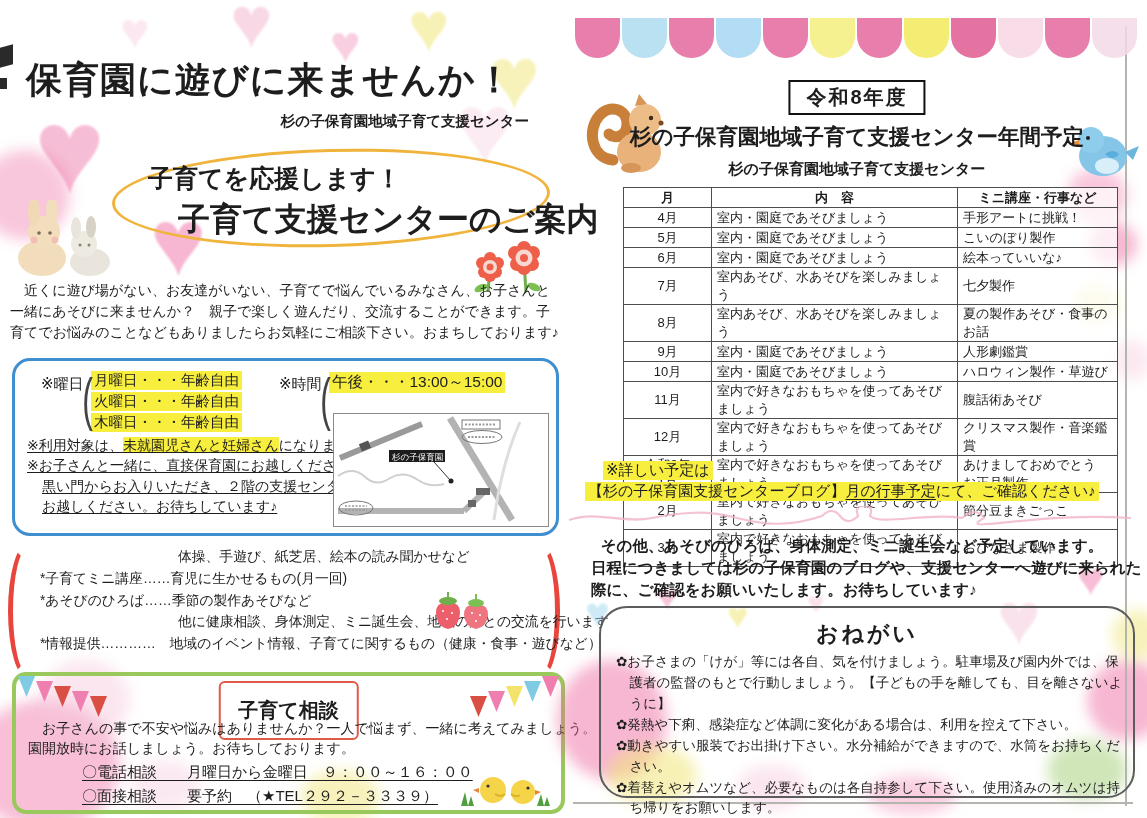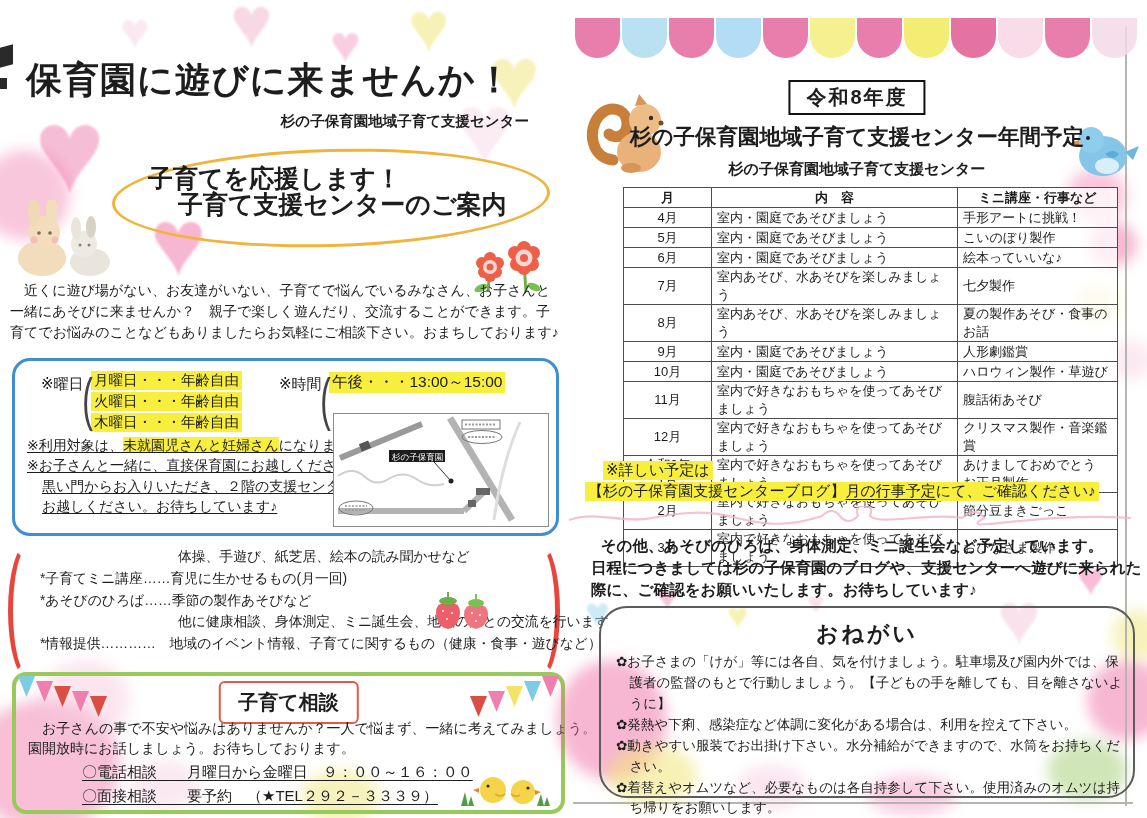--- a/index.html
+++ b/index.html
@@ -19,21 +19,21 @@
   .heart{position:absolute;line-height:1;pointer-events:none;filter:blur(1px);}
   .scanmark{position:absolute;background:#2a2a2a;}
   .edge-line{position:absolute;background:#b5b5b0;}
 
   
   .l-title{left:26px;top:56px;font-size:36px;font-weight:bold;letter-spacing:1px;white-space:nowrap;}
   .l-org{right:38px;top:112px;font-size:14.5px;font-weight:bold;}
   .l-tel{right:44px;top:132px;font-size:15px;letter-spacing:6px;font-family:"Liberation Serif","DejaVu Serif",serif;}
   .l-ellipse{left:112px;top:149px;width:432px;height:92px;border:3px solid var(--ellipse,#f0b43c);border-radius:50%;transform:rotate(-1.5deg);}
   .l-banner1{left:148px;top:162px;font-size:25px;font-weight:bold;white-space:nowrap;}
-  .l-banner2{left:178px;top:188px;font-size:25px;font-weight:bold;white-space:nowrap;}
+  .l-banner2{left:178px;top:198px;font-size:32px;font-weight:bold;white-space:nowrap;}
   .l-intro{left:10px;top:280px;width:549px;font-size:14px;line-height:1.5;}
 
   .blue-box{left:12px;top:358px;width:541px;height:172px;border:3px solid var(--blue_box,#3e8ed0);border-radius:18px;background:rgba(255,255,255,.55);}
   .sched-group{position:absolute;display:flex;align-items:flex-start;}
   .sched-days{left:26px;top:8px;}
   .sched-time{left:264px;top:8px;}
   .sched-label{font-size:15px;margin-top:6px;white-space:nowrap;}
   .big-paren{font-size:58px;font-weight:100;line-height:1.05;transform:scaleX(.55);margin:0 -6px;color:#444;}
   .hl-line{background:var(--highlight,#f8ee3e);font-size:14.5px;margin:2px 0;padding:0 3px;white-space:nowrap;}
   .hl-line.time{font-size:15.5px;margin:3px 0;}
@@ -45,21 +45,21 @@
 
   .red-block{left:14px;top:543px;width:540px;height:126px;}
   .bracket{position:absolute;top:0;width:30px;height:126px;border:5px solid transparent;border-radius:50%;}
   .bracket.bl{left:-6px;border-left-color:var(--red,#e8463c);}
   .bracket.br{right:-6px;border-right-color:var(--red,#e8463c);}
   .services{position:absolute;left:26px;top:3px;font-size:13.8px;line-height:1.58;}
   .service-line{white-space:pre;}
   .strawberries{position:absolute;right:58px;top:48px;}
 
   .green-box{left:12px;top:672px;width:545px;height:134px;border:4px solid var(--green,#99c95c);border-radius:14px;}
-  .consult-title{position:absolute;left:50%;transform:translateX(-50%);top:5px;border:2px solid var(--consult,#e05a48);border-radius:6px;padding:6px 18px;font-size:20px;font-weight:bold;background:#fff;white-space:nowrap;}
+  .consult-title{position:absolute;left:50%;transform:translateX(-50%);top:5px;border:2px solid var(--consult,#e05a48);border-radius:6px;padding:14px 18px;font-size:20px;font-weight:bold;background:#fff;white-space:nowrap;}
   .consult-l1{position:absolute;left:12px;top:44px;font-size:14px;white-space:nowrap;}
   .consult-l2{position:absolute;left:12px;top:64px;font-size:14px;white-space:nowrap;}
   .consult-tel{position:absolute;left:66px;top:87px;font-size:15px;text-decoration:underline;text-underline-offset:3px;white-space:nowrap;}
   .consult-visit{position:absolute;left:66px;top:111px;font-size:15px;text-decoration:underline;text-underline-offset:3px;white-space:nowrap;}
   .flag{position:absolute;width:17px;height:21px;clip-path:polygon(0 0,100% 0,50% 100%);}
 
   
   .scallops{position:absolute;left:8px;top:18px;display:flex;}
   .scallop{width:45px;height:40px;margin-right:2px;border-radius:0 0 22px 22px;opacity:.85;}
   .year-badge{left:50%;transform:translateX(-50%);top:80px;border:2.5px solid #111;padding:2px 16px;font-size:20px;font-weight:bold;letter-spacing:2px;white-space:nowrap;}

